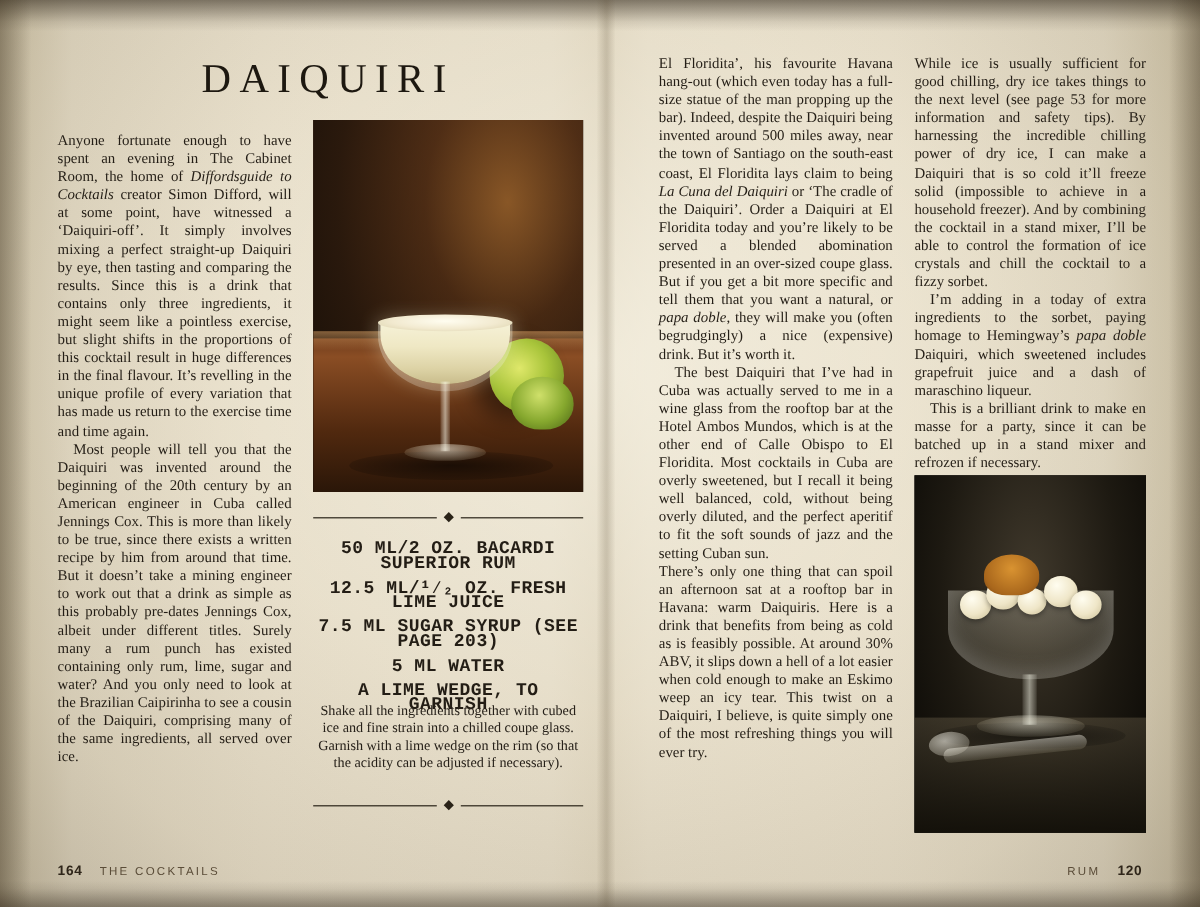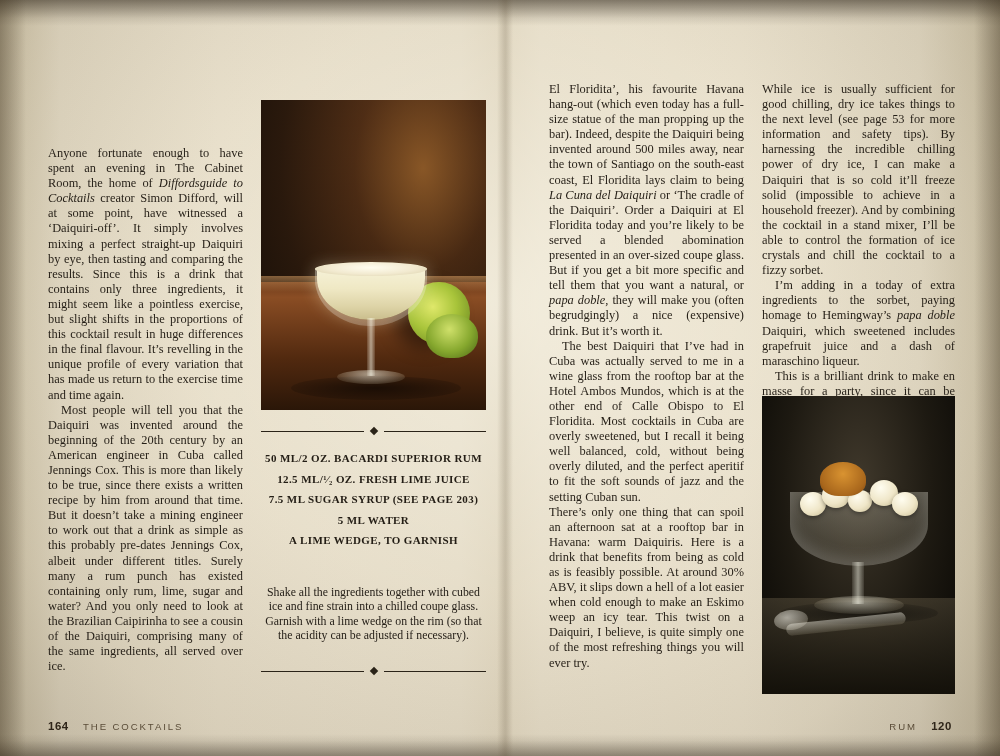--- a/index.html
+++ b/index.html
@@ -66,21 +66,20 @@
   }
 
   
   .col {
     position: absolute;
     font-size: 12.4px;
     line-height: 15.1px;
     text-align: justify;
     color: #241e16;
     hyphens: auto;
-    margin-top: 36px;
   }
   .col p {
     margin: 0;
     text-indent: 13px;
   }
   .col p.first {
     text-indent: 0;
   }
   .col .it { font-style: italic; }
 
@@ -196,23 +195,23 @@
   #ornament-bottom { top: 668px; }
 
   .recipe {
     position: absolute;
     left: 261px;
     top: 452px;
     width: 225px;
     text-align: center;
   }
   .recipe .ing {
-    font-family: Liberation Serif, serif;
+    font-family: Liberation Mono, monospace;
     font-weight: 700;
-    font-size: 11px;
+    font-size: 15px;
     letter-spacing: 0.4px;
     color: #231d15;
     margin-bottom: 8.5px;
     line-height: 12px;
   }
   .method {
     position: absolute;
     left: 261px;
     top: 585px;
     width: 225px;
@@ -340,20 +339,21 @@
 <body>
 
 <div class="page">
   <div class="paper-bg"></div>
   <div class="dark-top"></div>
   <div class="dark-bottom"></div>
   <div class="edge-left"></div>
   <div class="edge-right"></div>
   <div class="gutter-shadow"></div>
 
+  <div class="title">DAIQUIRI</div>
 
   <div class="col" id="col1">
     <p class="first">
       <span>Anyone fortunate enough to have spent an evening in The Cabinet Room, the home of </span><span class="it">Diffordsguide to Cocktails</span><span> creator Simon Difford, will at some point, have witnessed a ‘Daiquiri-off’. It simply involves mixing a perfect straight-up Daiquiri by eye, then tasting and comparing the results. Since this is a drink that contains only three ingredients, it might seem like a pointless exercise, but slight shifts in the proportions of this cocktail result in huge differences in the final flavour. It’s revelling in the unique profile of every variation that has made us return to the exercise time and time again.</span>
     </p>
     <p>Most people will tell you that the Daiquiri was invented around the beginning of the 20th century by an American engineer in Cuba called Jennings Cox. This is more than likely to be true, since there exists a written recipe by him from around that time. But it doesn’t take a mining engineer to work out that a drink as simple as this probably pre-dates Jennings Cox, albeit under different titles. Surely many a rum punch has existed containing only rum, lime, sugar and water? And you only need to look at the Brazilian Caipirinha to see a cousin of the Daiquiri, comprising many of the same ingredients, all served over ice.</p>
   </div>
 
   <div class="photo1">
     <div class="p1-bg"></div>

